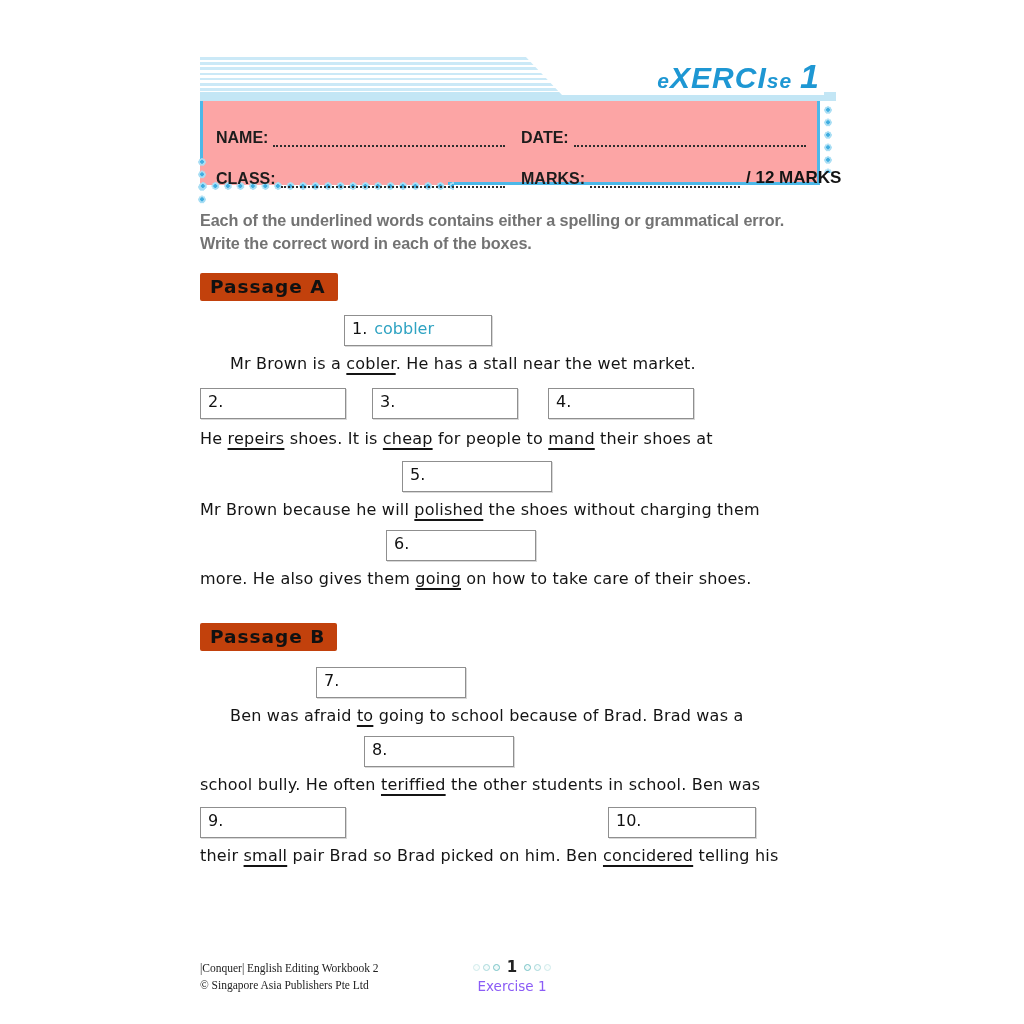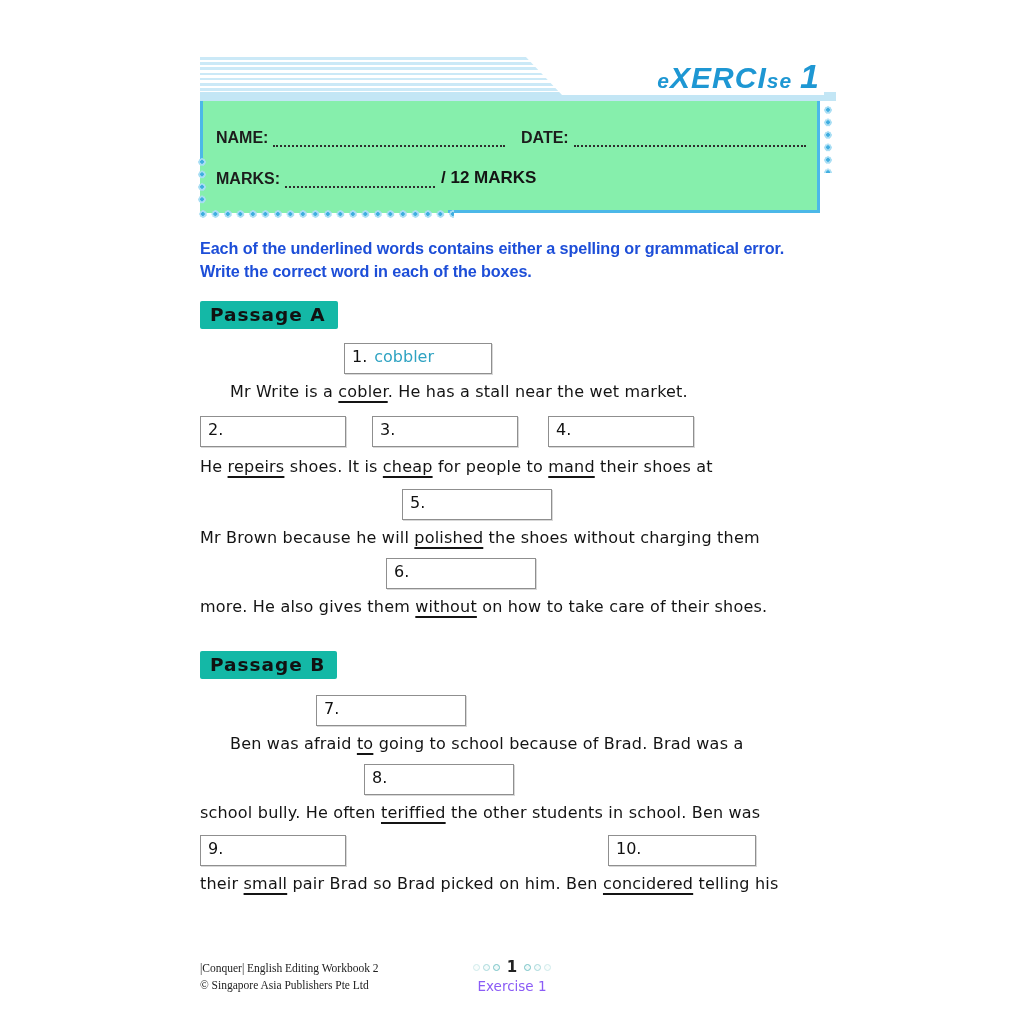--- a/index.html
+++ b/index.html
@@ -13,21 +13,21 @@
            background:repeating-linear-gradient(to bottom,#cbe9f7 0 2.6px,#ffffff 2.6px 5.2px);}
   .logo-chip{position:absolute;top:0;right:-4px;height:38px;width:250px;background:#ffffff;
              clip-path:polygon(0 0,100% 0,100% 100%,38px 100%);
              display:flex;align-items:baseline;justify-content:flex-end;padding:2px 4px 0 46px;z-index:2;}
   .band{position:absolute;left:0;bottom:0;height:9px;right:-16px;background:#c3e6f5;z-index:1;}
   .logo-chip span{font-family:"Liberation Sans",sans-serif;font-style:italic;font-weight:bold;
                   color:#1e97d3;letter-spacing:1px;text-shadow:0 0 1px #ffffff;}
   .lg-sm{font-size:21px;} .lg-big{font-size:30px;} .lg-num{font-size:34px;margin-left:8px;}
 
   
-  .formbox{position:relative;height:112px;background:#86efac;}
+  .formbox{position:relative;height:84px;background:#fca5a5;}
   .fb-right{position:absolute;right:0;top:0;bottom:0;width:3px;background:#4cb8e8;}
   .fb-left{position:absolute;left:0;top:0;height:58px;width:3px;background:#4cb8e8;}
   .fb-bottom{position:absolute;left:248px;right:0;bottom:0;height:3px;background:#4cb8e8;}
   .dots-h{background-image:radial-gradient(circle at 5px 5px,#3fade0 1.7px,#a9def4 1.9px 3.5px,rgba(0,0,0,0) 3.9px);
           background-size:12.5px 10px;background-repeat:repeat-x;height:10px;}
   .dots-v{background-image:radial-gradient(circle at 5px 5px,#3fade0 1.7px,#a9def4 1.9px 3.5px,rgba(0,0,0,0) 3.9px);
           background-size:10px 12.5px;background-repeat:repeat-y;width:10px;}
   .dl{position:absolute;left:-3px;top:56px;height:48px;}
   .db{position:absolute;left:-2px;bottom:-6px;width:256px;}
   .dr{position:absolute;right:-13px;top:4px;height:68px;}
@@ -39,24 +39,24 @@
   .flabel{font-family:"Liberation Sans",sans-serif;font-weight:bold;font-size:16px;color:#1c1c1c;
           margin-right:5px;white-space:nowrap;}
   .dotline{flex:1;height:14px;border-bottom:2.6px dotted #2e2e2e;}
   .dotline.short{flex:0 0 150px;}
   .gap-r{margin-right:16px;}
   .msuffix{font-family:"Liberation Sans",sans-serif;font-weight:bold;font-size:17px;margin-left:6px;
            white-space:nowrap;}
 
   
   .instructions{margin-top:24px;width:622px;font-family:"Liberation Sans",sans-serif;
-                font-weight:bold;font-size:16.2px;line-height:23px;color:#1d4ed8;letter-spacing:-0.1px;}
-
-  
-  .badge{display:inline-block;background:#14b8a6;border-radius:2px;padding:3px 12px 4px 10px;
+                font-weight:bold;font-size:16.2px;line-height:23px;color:#737373;letter-spacing:-0.1px;}
+
+  
+  .badge{display:inline-block;background:#c2410c;border-radius:2px;padding:3px 12px 4px 10px;
          font-size:18.5px;font-weight:600;color:#111;letter-spacing:1px;}
   .badge-a{margin-top:18px;} .badge-b{margin-top:32px;}
 
   
   .abox{box-sizing:border-box;width:146px;height:31px;border:1.6px solid #8f8f8f;background:#fff;
         padding:3px 7px;font-size:16px;display:flex;gap:7px;align-items:flex-start;box-shadow:1px 1px 0 #d8d8d8;}
   .abox .num{color:#111;}
   .abox .val{color:#2fa3c2;}
   .r-box1{margin:14px 0 4px 144px;width:148px;}
   .r-box234{display:flex;margin-top:12px;}
@@ -117,38 +117,42 @@
           <div class="fcell fcell-l">
             <span class="flabel">NAME:</span>
             <span class="dotline gap-r"></span>
           </div>
           <div class="fcell fcell-r">
             <span class="flabel">DATE:</span>
             <span class="dotline"></span>
           </div>
         </div>
         <div class="frow">
+          <div class="fcell fcell-l">
+            <span class="flabel">CLASS:</span>
+            <span class="dotline gap-r"></span>
+          </div>
           <div class="fcell fcell-r">
             <span class="flabel">MARKS:</span>
             <span class="dotline short"></span>
             <span class="msuffix">/ 12 MARKS</span>
           </div>
         </div>
       </div>
     </div>
 
     <div class="instructions">Each of the underlined words contains either a spelling or grammatical error. Write the correct word in each of the boxes.</div>
 
     <div><span class="badge badge-a">Passage A</span></div>
 
     <div class="abox r-box1">
       <span class="num">1.</span>
       <span class="val">cobbler</span>
     </div>
-    <div class="line indent"><span>Mr Write is a </span><span class="u">cobler</span><span>. He has a stall near the wet market.</span></div>
+    <div class="line indent"><span>Mr Brown is a </span><span class="u">cobler</span><span>. He has a stall near the wet market.</span></div>
 
     <div class="r-box234">
       <div class="abox">
         <span class="num">2.</span>
         <span class="val"></span>
       </div>
       <div class="abox b3">
         <span class="num">3.</span>
         <span class="val"></span>
       </div>
@@ -163,21 +167,21 @@
     <div class="abox r-box5">
       <span class="num">5.</span>
       <span class="val"></span>
     </div>
     <div class="line"><span>Mr Brown because he will </span><span class="u">polished</span><span> the shoes without charging them</span></div>
 
     <div class="abox r-box6">
       <span class="num">6.</span>
       <span class="val"></span>
     </div>
-    <div class="line"><span>more. He also gives them </span><span class="u">without</span><span> on how to take care of their shoes.</span></div>
+    <div class="line"><span>more. He also gives them </span><span class="u">going</span><span> on how to take care of their shoes.</span></div>
 
     <div><span class="badge badge-b">Passage B</span></div>
 
     <div class="abox r-box7">
       <span class="num">7.</span>
       <span class="val"></span>
     </div>
     <div class="line indent"><span>Ben was afraid </span><span class="u">to</span><span> going to school because of Brad. Brad was a</span></div>
 
     <div class="abox r-box8">

